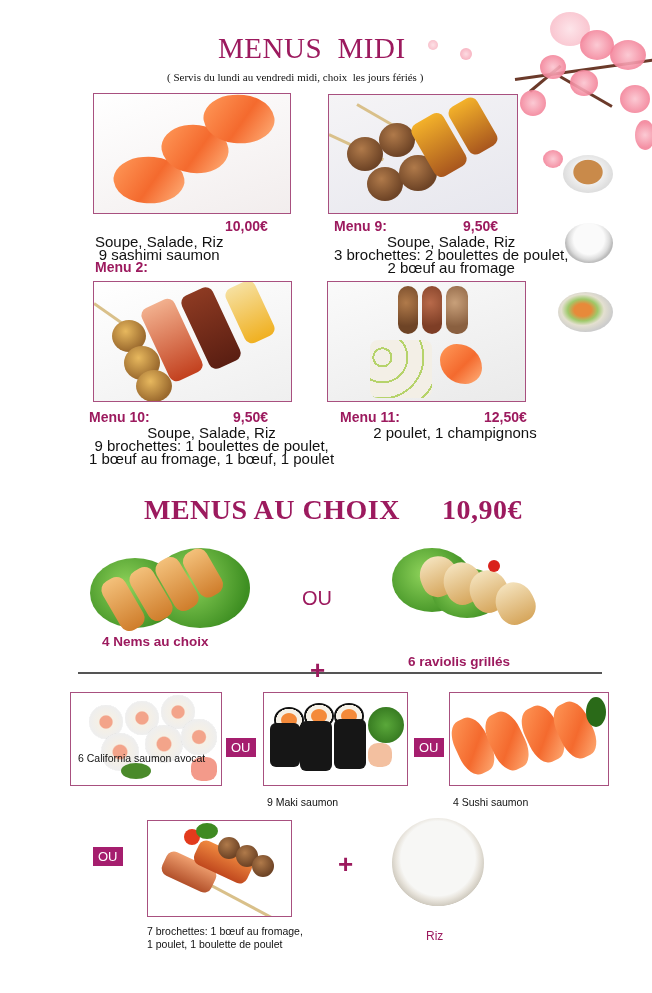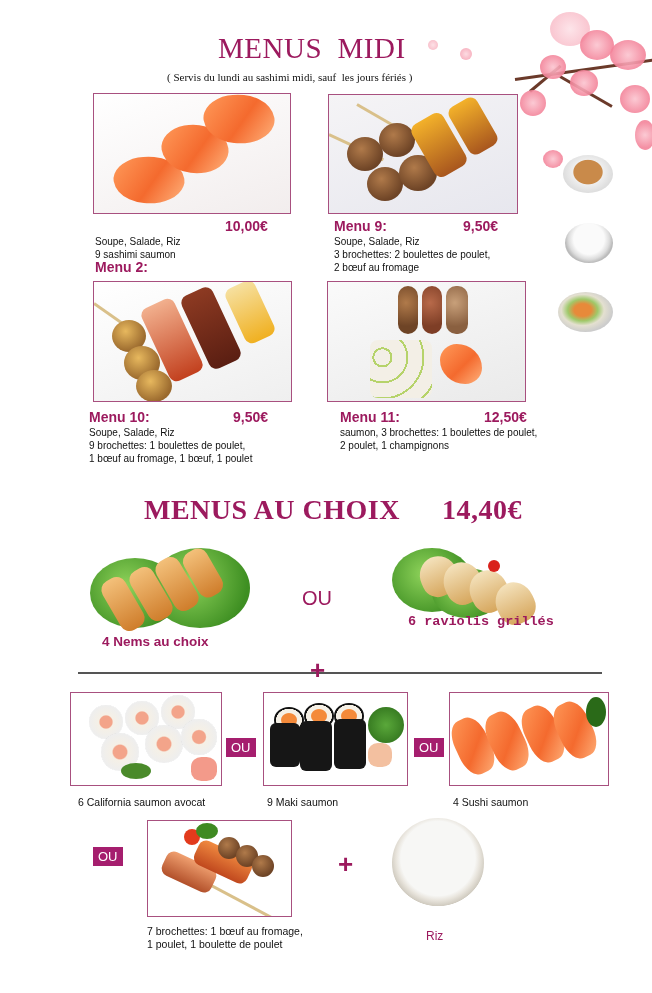--- a/index.html
+++ b/index.html
@@ -3,21 +3,21 @@
 <meta charset="utf-8">
 <style>
   html,body{margin:0;padding:0;}
   body{width:652px;height:993px;background:#fff;position:relative;overflow:hidden;font-family:"Liberation Sans",sans-serif;color:#111;}
   .abs{position:absolute;}
   .title{font-family:"Liberation Serif","DejaVu Serif",serif;color:#9c1a5e;font-weight:normal;letter-spacing:0.5px;}
   .subtitle{font-family:"Liberation Serif","DejaVu Serif",serif;font-size:11px;color:#111;}
   .frame{position:absolute;border:1.5px solid #a8507f;box-sizing:border-box;overflow:hidden;background:#f6f2f1;}
   .menu-name{font-weight:bold;color:#9c1a5e;font-size:14px;}
   .menu-price{font-weight:bold;color:#9c1a5e;font-size:14px;}
-  .desc{font-size:10px;line-height:13px;color:#111;}
+  .desc{font-size:15px;line-height:13px;color:#111;text-align:center;}
   .ou-text{color:#9c1a5e;font-size:20px;}
   .ou-badge{background:#a51e6e;color:#fff;font-size:13px;padding:1px 5px;line-height:17px;}
   .pink-label{color:#9c1a5e;font-weight:bold;font-size:14px;}
   .caption{font-size:10.5px;color:#111;line-height:13px;}
   .plus{color:#9c1a5e;font-size:26px;font-weight:bold;line-height:20px;}
   .divider{height:1.5px;background:#555;}
   
   .salmon{position:absolute;border-radius:40% 60% 40% 60%;background:linear-gradient(135deg,#ff9a5a,#f46a2e 55%,#ffb27c);}
   .skewer{position:absolute;height:3px;background:#d9c08a;transform-origin:left center;}
   .ball{position:absolute;border-radius:50%;background:radial-gradient(circle at 40% 35%,#b07a4a,#6e4426 70%);}
@@ -43,21 +43,21 @@
   <div class="blossom" style="left:120px;top:55px;width:26px;height:24px;"></div>
   <div class="blossom" style="left:100px;top:90px;width:26px;height:26px;"></div>
   <div class="blossom" style="left:150px;top:70px;width:28px;height:26px;"></div>
   <div class="blossom" style="left:200px;top:85px;width:30px;height:28px;"></div>
   <div class="blossom" style="left:215px;top:120px;width:20px;height:30px;"></div>
   <div class="blossom" style="left:8px;top:40px;width:10px;height:10px;opacity:.5;"></div>
   <div class="blossom" style="left:40px;top:48px;width:12px;height:12px;opacity:.6;"></div>
 </div>
 
 <div class="abs title" style="left:218px;top:32px;font-size:29px;white-space:pre;">MENUS  MIDI</div>
-<div class="abs subtitle" style="left:167px;top:71px;white-space:pre;">( Servis du lundi au sashimi midi, sauf  les jours fériés )</div>
+<div class="abs subtitle" style="left:167px;top:71px;white-space:pre;">( Servis du lundi au vendredi midi, choix  les jours fériés )</div>
 
 <div class="bowl" style="left:563px;top:155px;width:50px;height:38px;background:radial-gradient(ellipse at 50% 45%,#c98a4a 40%,#eee 43%,#ddd 70%);"></div>
 <div class="blossom" style="left:543px;top:150px;width:20px;height:18px;"></div>
 <div class="bowl" style="left:565px;top:223px;width:48px;height:40px;background:radial-gradient(ellipse at 50% 40%,#fafafa 45%,#ddd 60%,#bbb 70%);"></div>
 <div class="bowl" style="left:558px;top:292px;width:55px;height:40px;background:radial-gradient(ellipse at 45% 45%,#e78a3a 20%,#9fc96a 35%,#e4e0d0 50%,#ccc 70%);"></div>
 
 <div class="frame" style="left:93px;top:93px;width:198px;height:121px;background:linear-gradient(160deg,#fff,#f2eded);">
   <div class="salmon" style="left:20px;top:62px;width:70px;height:48px;transform:rotate(-10deg);"></div>
   <div class="salmon" style="left:68px;top:30px;width:66px;height:50px;transform:rotate(-10deg);"></div>
   <div class="salmon" style="left:110px;top:0px;width:70px;height:50px;transform:rotate(-10deg);"></div>
@@ -107,26 +107,25 @@
 <div class="frame" style="left:327px;top:281px;width:199px;height:121px;background:linear-gradient(160deg,#fafafa,#eaeaea);">
   <div class="ball" style="left:70px;top:4px;width:20px;height:48px;border-radius:10px;"></div>
   <div class="ball" style="left:94px;top:4px;width:20px;height:48px;border-radius:10px;background:radial-gradient(circle at 40% 35%,#b86a4a,#7e3e26 70%);"></div>
   <div class="ball" style="left:118px;top:4px;width:22px;height:48px;border-radius:10px;background:radial-gradient(circle at 40% 35%,#c8a07a,#8a6040 70%);"></div>
   <div class="maki" style="left:42px;top:58px;width:62px;height:58px;border-radius:8px;background:repeating-radial-gradient(circle at 20% 30%,#f3efe6 0 8px,#b6d36a 8px 10px,#f3efe6 10px 16px);"></div>
   <div class="salmon" style="left:112px;top:62px;width:42px;height:40px;"></div>
 </div>
 <div class="abs menu-name" style="left:340px;top:409px;">Menu 11:</div>
 <div class="abs menu-price" style="left:484px;top:409px;">12,50€</div>
 <div class="abs desc" style="left:340px;top:426px;width:230px;">
-  <div style="white-space:nowrap;">saumon, 3 brochettes: 1 boulettes de poulet,</div>
   <div>2 poulet, 1 champignons</div>
 </div>
 
 <div class="abs title" style="left:144px;top:494px;font-size:28px;font-weight:bold;">MENUS AU CHOIX</div>
-<div class="abs title" style="left:442px;top:494px;font-size:28px;font-weight:bold;">14,40€</div>
+<div class="abs title" style="left:442px;top:494px;font-size:28px;font-weight:bold;">10,90€</div>
 
 <div class="abs" style="left:90px;top:538px;width:160px;height:92px;">
   <div class="lettuce" style="left:0;top:20px;width:90px;height:70px;"></div>
   <div class="lettuce" style="left:60px;top:10px;width:100px;height:80px;"></div>
   <div class="nem" style="left:20px;top:38px;width:26px;height:56px;"></div>
   <div class="nem" style="left:48px;top:28px;width:26px;height:56px;"></div>
   <div class="nem" style="left:74px;top:18px;width:26px;height:56px;"></div>
   <div class="nem" style="left:100px;top:10px;width:26px;height:50px;"></div>
 </div>
 <div class="abs ou-text" style="left:302px;top:587px;">OU</div>
@@ -134,21 +133,21 @@
 <div class="abs" style="left:392px;top:538px;width:150px;height:92px;">
   <div class="lettuce" style="left:0;top:10px;width:80px;height:64px;"></div>
   <div class="lettuce" style="left:40px;top:30px;width:70px;height:50px;"></div>
   <div class="dumpling" style="left:28px;top:18px;width:38px;height:40px;"></div>
   <div class="dumpling" style="left:52px;top:24px;width:38px;height:42px;"></div>
   <div class="dumpling" style="left:78px;top:32px;width:38px;height:42px;"></div>
   <div class="dumpling" style="left:104px;top:44px;width:38px;height:42px;"></div>
   <div style="position:absolute;left:96px;top:22px;width:12px;height:12px;border-radius:50%;background:#d9221c;"></div>
 </div>
 <div class="abs pink-label" style="left:102px;top:634px;font-size:13.5px;">4 Nems au choix</div>
-<div class="abs pink-label" style="left:408px;top:614px;font-size:13.5px;font-family:Liberation Mono, monospace;">6 raviolis grillés</div>
+<div class="abs pink-label" style="left:408px;top:654px;font-size:13.5px;">6 raviolis grillés</div>
 
 <div class="abs divider" style="left:78px;top:672px;width:524px;"></div>
 <div class="abs plus" style="left:310px;top:660px;">+</div>
 
 <div class="frame" style="left:70px;top:692px;width:152px;height:94px;background:#fff;">
   <div class="maki" style="left:18px;top:12px;width:34px;height:34px;background:radial-gradient(circle,#f3a48a 25%,#f5f0e6 30%,#eee 70%,#ccc 72%);"></div>
   <div class="maki" style="left:54px;top:8px;width:34px;height:34px;background:radial-gradient(circle,#f3a48a 25%,#f5f0e6 30%,#eee 70%,#ccc 72%);"></div>
   <div class="maki" style="left:90px;top:2px;width:34px;height:34px;background:radial-gradient(circle,#f3a48a 25%,#f5f0e6 30%,#eee 70%,#ccc 72%);"></div>
   <div class="maki" style="left:30px;top:40px;width:38px;height:38px;background:radial-gradient(circle,#f3a48a 25%,#f5f0e6 30%,#eee 70%,#ccc 72%);"></div>
   <div class="maki" style="left:74px;top:32px;width:38px;height:38px;background:radial-gradient(circle,#f3a48a 25%,#f5f0e6 30%,#eee 70%,#ccc 72%);"></div>
@@ -171,21 +170,21 @@
 <div class="abs ou-badge" style="left:414px;top:738px;">OU</div>
 
 <div class="frame" style="left:449px;top:692px;width:160px;height:94px;background:#fff;">
   <div class="salmon" style="left:6px;top:24px;width:34px;height:58px;transform:rotate(-25deg);border-radius:40%;"></div>
   <div class="salmon" style="left:40px;top:18px;width:34px;height:60px;transform:rotate(-25deg);border-radius:40%;"></div>
   <div class="salmon" style="left:76px;top:12px;width:34px;height:58px;transform:rotate(-25deg);border-radius:40%;"></div>
   <div class="salmon" style="left:108px;top:8px;width:34px;height:58px;transform:rotate(-25deg);border-radius:40%;"></div>
   <div style="position:absolute;left:136px;top:4px;width:20px;height:30px;border-radius:50%;background:#2a6a18;"></div>
 </div>
 
-<div class="abs caption" style="left:78px;top:796px;">6 California saumon avocat</div>
+<div class="abs caption" style="left:78px;top:752px;">6 California saumon avocat</div>
 <div class="abs caption" style="left:267px;top:796px;">9 Maki saumon</div>
 <div class="abs caption" style="left:453px;top:796px;">4 Sushi saumon</div>
 
 <div class="abs ou-badge" style="left:93px;top:847px;">OU</div>
 <div class="frame" style="left:147px;top:820px;width:145px;height:97px;background:#fff;">
   <div class="skewer" style="left:20px;top:40px;width:120px;transform:rotate(28deg);"></div>
   <div class="meat" style="left:14px;top:38px;width:54px;height:26px;background:linear-gradient(#f0a070,#b2502a);transform:rotate(25deg);"></div>
   <div class="meat" style="left:46px;top:28px;width:58px;height:26px;background:linear-gradient(#f08a40,#c0481e);transform:rotate(25deg);"></div>
   <div class="ball" style="left:70px;top:16px;width:22px;height:22px;"></div>
   <div class="ball" style="left:88px;top:24px;width:22px;height:22px;"></div>

